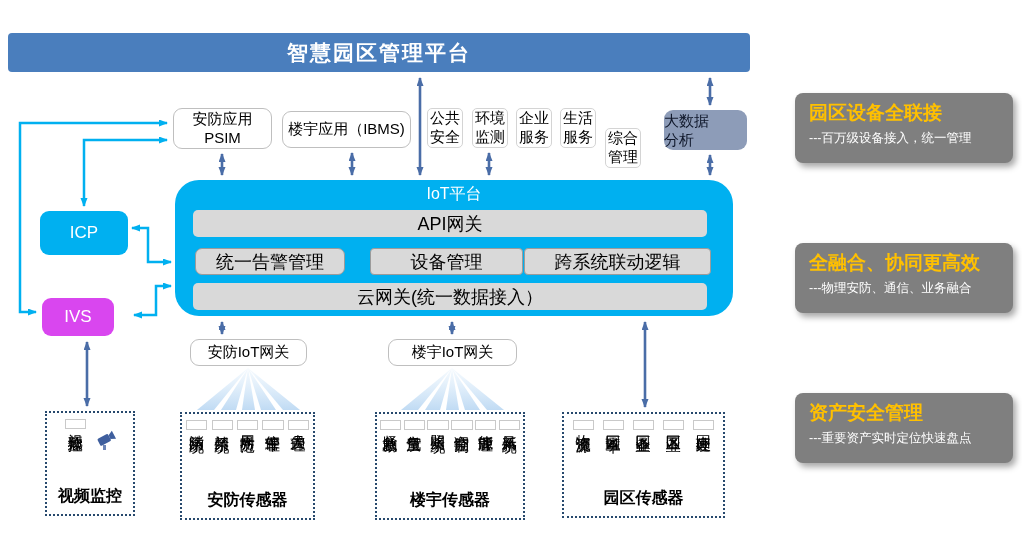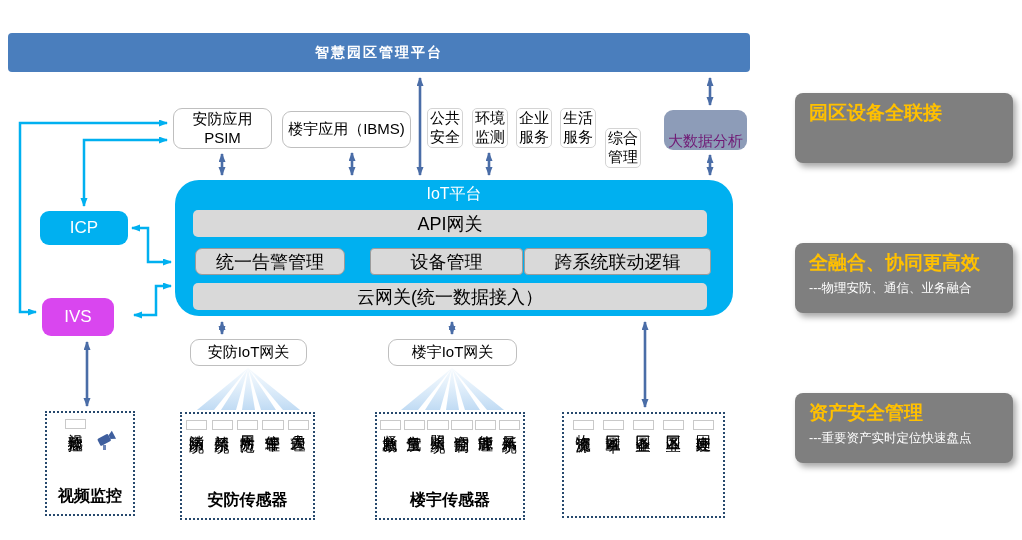--- a/index.html
+++ b/index.html
@@ -4,46 +4,46 @@
 <style>
   html,body{margin:0;padding:0;}
   body{
     width:1022px;height:540px;position:relative;overflow:hidden;background:#ffffff;
     font-family:"Liberation Sans","DejaVu Sans",sans-serif;color:#000;
   }
   .abs{position:absolute;box-sizing:border-box;}
   
   .banner{
     left:8px;top:33px;width:742px;height:39px;background:#4a7ebd;border-radius:4px;
-    color:#fff;font-size:14px;font-weight:bold;display:flex;align-items:center;justify-content:center;
+    color:#fff;font-size:21px;font-weight:bold;display:flex;align-items:center;justify-content:center;
     letter-spacing:2px;
   }
   
   .appbox{
     background:#fff;border:1px solid #bfbfbf;border-radius:9px;
     display:flex;flex-direction:column;align-items:center;justify-content:center;
     font-size:15px;line-height:1.25;text-align:center;
   }
   .psim{left:173px;top:108px;width:99px;height:41px;}
   .ibms{left:282px;top:111px;width:129px;height:37px;}
   .service{
     border:1px solid #d4d4d4;border-radius:5px;background:#fff;
     width:36px;height:40px;top:108px;
     display:flex;flex-direction:column;align-items:center;justify-content:center;
     font-size:15px;line-height:1.25;text-align:center;
   }
   .bigdata{
-    left:664px;top:110px;width:83px;height:40px;background:#8d9cb8;border-radius:9px;color:#701a75;
-    display:flex;flex-direction:row;align-items:flex-end;justify-content:center;font-size:15px;line-height:1.3;
+    left:664px;top:110px;width:83px;height:40px;background:#8d9cb8;border-radius:9px;color:#0f172a;
+    display:flex;flex-direction:column;align-items:flex-start;justify-content:center;font-size:15px;line-height:1.3;
   }
   
   .node{
     color:#fff;font-size:17px;display:flex;align-items:center;justify-content:center;border-radius:9px;
   }
-  .icp{left:40px;top:211px;width:88px;height:34px;background:#00b0f0;}
+  .icp{left:40px;top:211px;width:88px;height:44px;background:#00b0f0;}
   .ivs{left:42px;top:298px;width:72px;height:38px;background:#d946ef;}
   
   .platform{left:175px;top:180px;width:558px;height:136px;background:#00b0f0;border-radius:24px;}
   .platform-title{left:175px;top:184px;width:558px;text-align:center;color:#fff;font-size:16px;}
   .graybar{
     background:#d9d9d9;border-radius:5px;display:flex;align-items:center;justify-content:center;
     font-size:18px;color:#000;
   }
   .apibar{left:193px;top:210px;width:514px;height:27px;}
   .mod{border:1px solid #9b9b9b;border-radius:4px;top:248px;height:27px;}
@@ -229,24 +229,26 @@
 </div>
 
 <div class="abs dotbox box-park">
   <div class="colwrap">
     <span class="vcol">物流资源</span>
     <span class="vcol">园区班车</span>
     <span class="vcol">园区企业</span>
     <span class="vcol">园区工业</span>
     <span class="vcol">固废处理</span>
   </div>
+  <div class="grouplabel">园区传感器</div>
 </div>
 
 <div class="abs benefit b1">
   <div class="btitle">园区设备全联接</div>
+  <div class="bdesc">---百万级设备接入，统一管理</div>
 </div>
 <div class="abs benefit b2">
   <div class="btitle">全融合、协同更高效</div>
   <div class="bdesc">---物理安防、通信、业务融合</div>
 </div>
 <div class="abs benefit b3">
   <div class="btitle">资产安全管理</div>
   <div class="bdesc">---重要资产实时定位快速盘点</div>
 </div>
 

